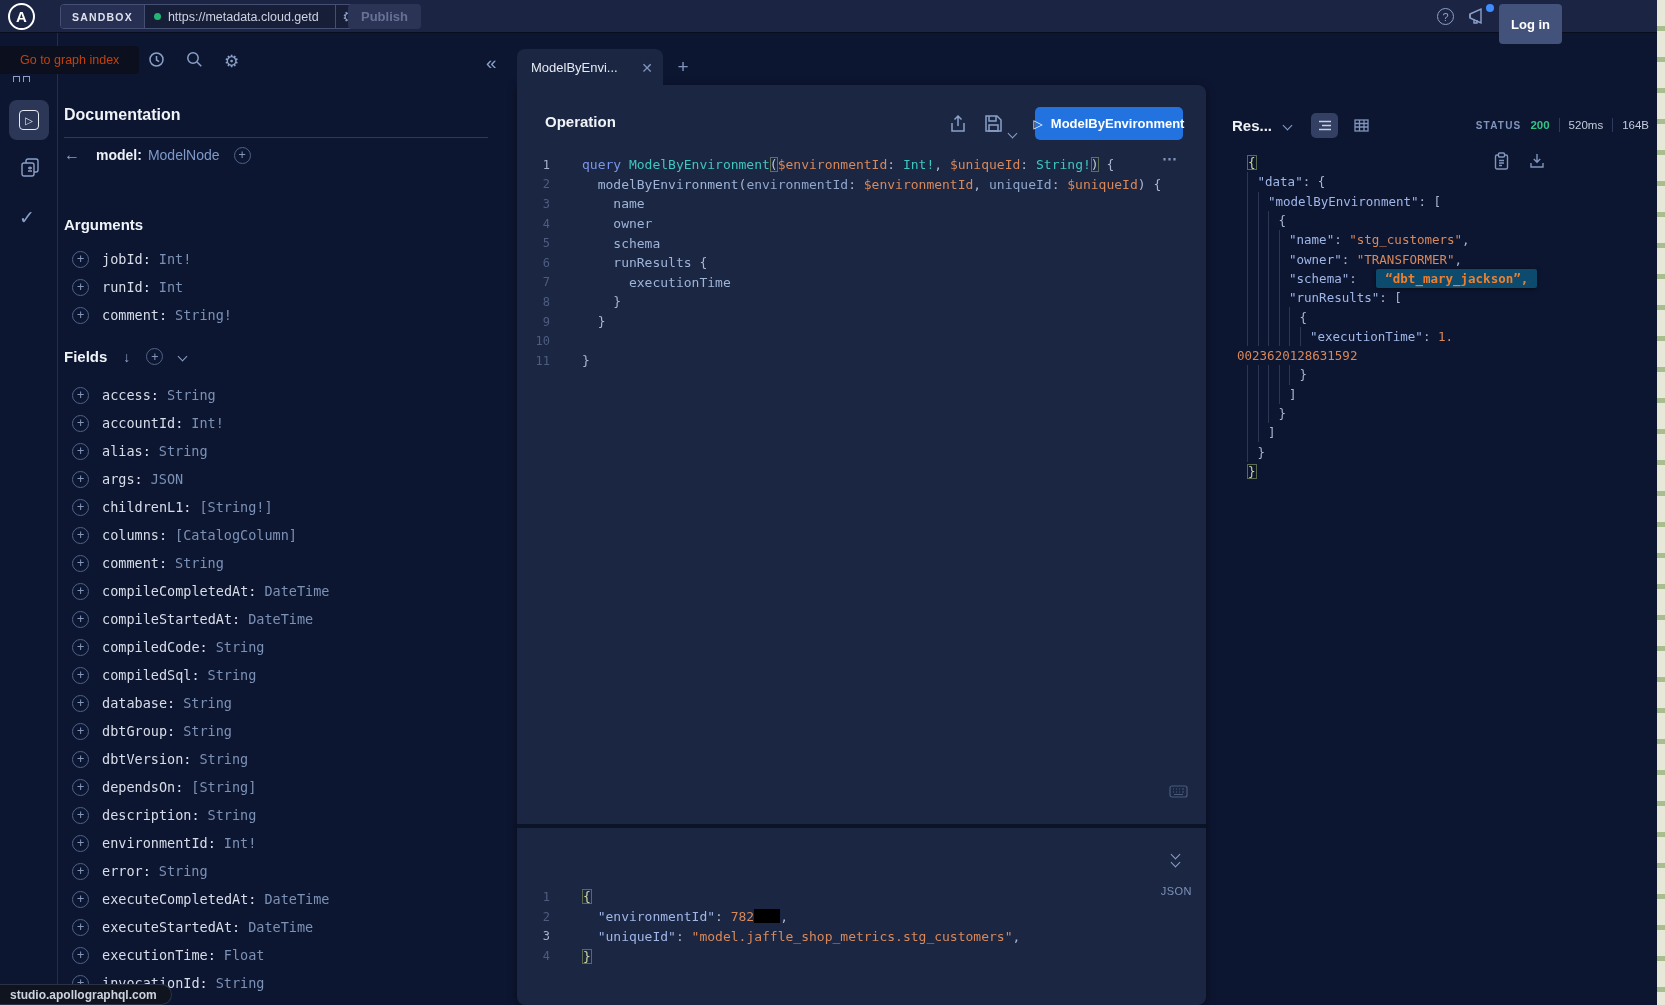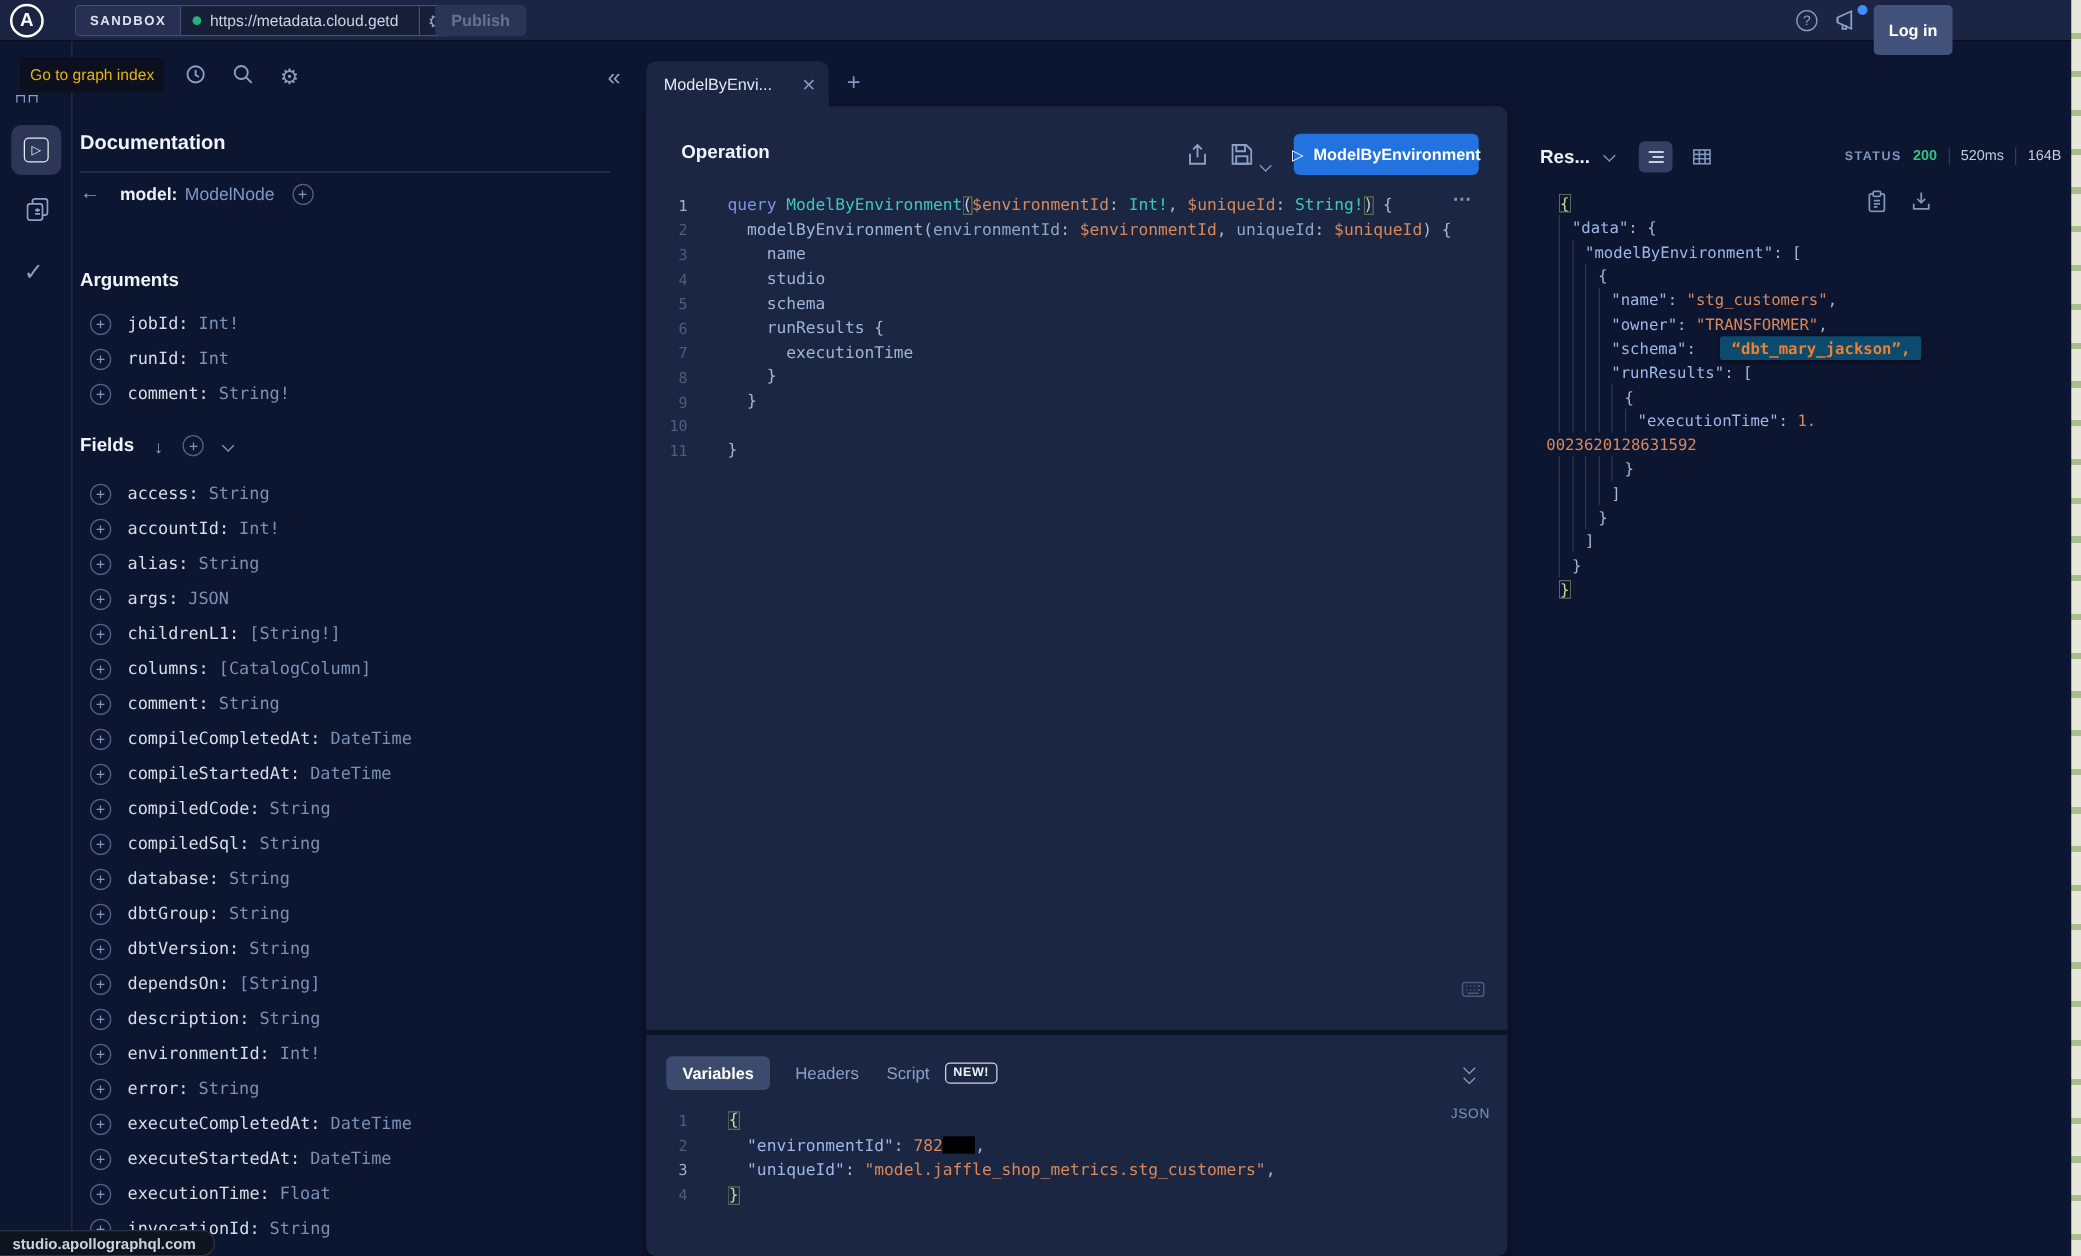--- a/index.html
+++ b/index.html
@@ -45,22 +45,22 @@
   .rail-check { position:absolute; left:19px; top:173px; color:#8ba0c8; font-size:19px; }
   .rail-partial { position:absolute; left:13px; top:43px; display:flex; gap:3px; }
   .rail-partial span { width:7px; height:6px; border:1.4px solid #8ba0c8; border-bottom:none; display:block; }
 
   
   .side-toolbar { position:absolute; top:33px; left:58px; }
   .tb-icon { position:absolute; top:18px; color:#8ba0c8; }
   .collapse-btn { position:absolute; left:486px; top:52px; color:#8ba0c8; font-size:19px; }
 
   
-  .tooltip { position:absolute; left:16px; top:46px; background:#0c101e; color:#eab308; font-size:12.5px;
-    padding:7px 8px; border-radius:0 4px 4px 0; z-index:40; }
+  .tooltip { position:absolute; left:0; top:46px; background:#0c101e; color:#c2410c; font-size:12.5px;
+    padding:7px 20px; border-radius:0 4px 4px 0; z-index:40; }
   .status-pill { position:absolute; left:0; top:984px; height:21px; background:#10141f;
     border:1px solid #2c3246; border-left:none; border-radius:0 11px 11px 0; color:#ccd3df;
     font-size:12px; font-weight:bold; display:flex; align-items:center; padding:0 14px 0 10px; z-index:40; }
 
   
   .docs { position:absolute; left:64px; top:33px; width:426px; height:972px; }
   .docs-title { position:absolute; top:73px; left:0; font-size:16px; font-weight:bold; color:#f0f3f8; }
   .docs-divider { position:absolute; top:104px; left:0; width:424px; height:1px; background:#2e3858; }
   .model-row { position:absolute; top:113px; left:0; display:flex; align-items:center; }
   .back-arrow { color:#8ba0c8; font-size:16px; width:32px; }
@@ -411,21 +411,21 @@
         <div class="code-row">
           <span class="ln">2</span>
           <span class="code-content"><span class="tk-field">  modelByEnvironment</span><span class="tk-p">(</span><span class="tk-attr">environmentId</span><span class="tk-p">: </span><span class="tk-var">$environmentId</span><span class="tk-p">, </span><span class="tk-attr">uniqueId</span><span class="tk-p">: </span><span class="tk-var">$uniqueId</span><span class="tk-p">) {</span></span>
         </div>
         <div class="code-row">
           <span class="ln">3</span>
           <span class="code-content"><span class="tk-field">    name</span></span>
         </div>
         <div class="code-row">
           <span class="ln">4</span>
-          <span class="code-content"><span class="tk-field">    studio</span></span>
+          <span class="code-content"><span class="tk-field">    owner</span></span>
         </div>
         <div class="code-row">
           <span class="ln">5</span>
           <span class="code-content"><span class="tk-field">    schema</span></span>
         </div>
         <div class="code-row">
           <span class="ln">6</span>
           <span class="code-content"><span class="tk-field">    runResults</span><span class="tk-p"> {</span></span>
         </div>
         <div class="code-row">
@@ -451,26 +451,20 @@
       </div>
     <div class="editor-menu">⋯</div>
     <div class="kbd-icon">
       <svg width="19" height="13" viewBox="0 0 19 13" fill="none" stroke="#5c6b8f" stroke-width="1.2">
         <rect x="1" y="1" width="17" height="11" rx="2"></rect>
           <path d="M4 4h1M7 4h1M10 4h1M13 4h2M4 7h1M7 7h1M10 7h1M13 7h2M5 9.5h9"></path>
       </svg>
     </div>
     <div class="section-divider"></div>
 
-    <div class="var-tabs">
-      <span class="vtab-active">Variables</span>
-      <span class="vtab">Headers</span>
-      <span class="vtab">Script</span>
-      <span class="new-badge">NEW!</span>
-    </div>
     <div class="dbl-chev">
       <span class="chev"></span>
         <span class="chev"></span>
     </div>
     <div class="json-label">JSON</div>
     <div class="var-editor" id="var-editor">
         <div class="code-row">
           <span class="ln">1</span>
           <span class="code-content"><span class="tk-bhl">{</span></span>
         </div>

